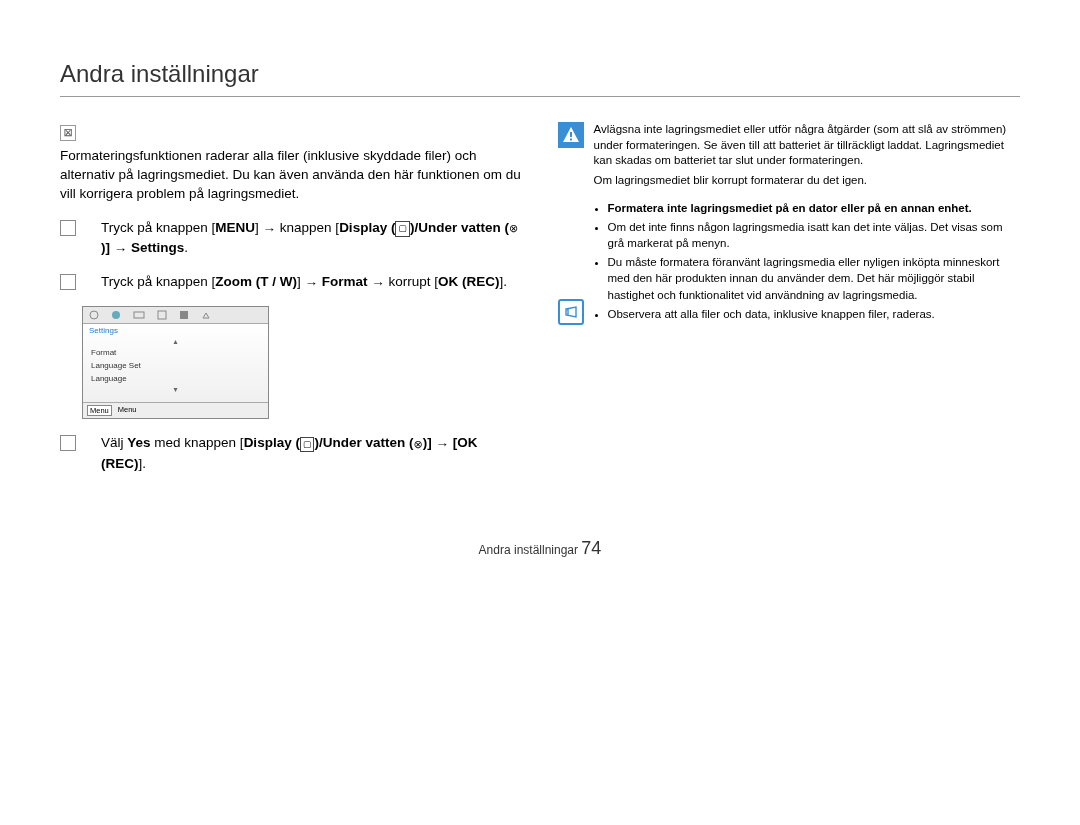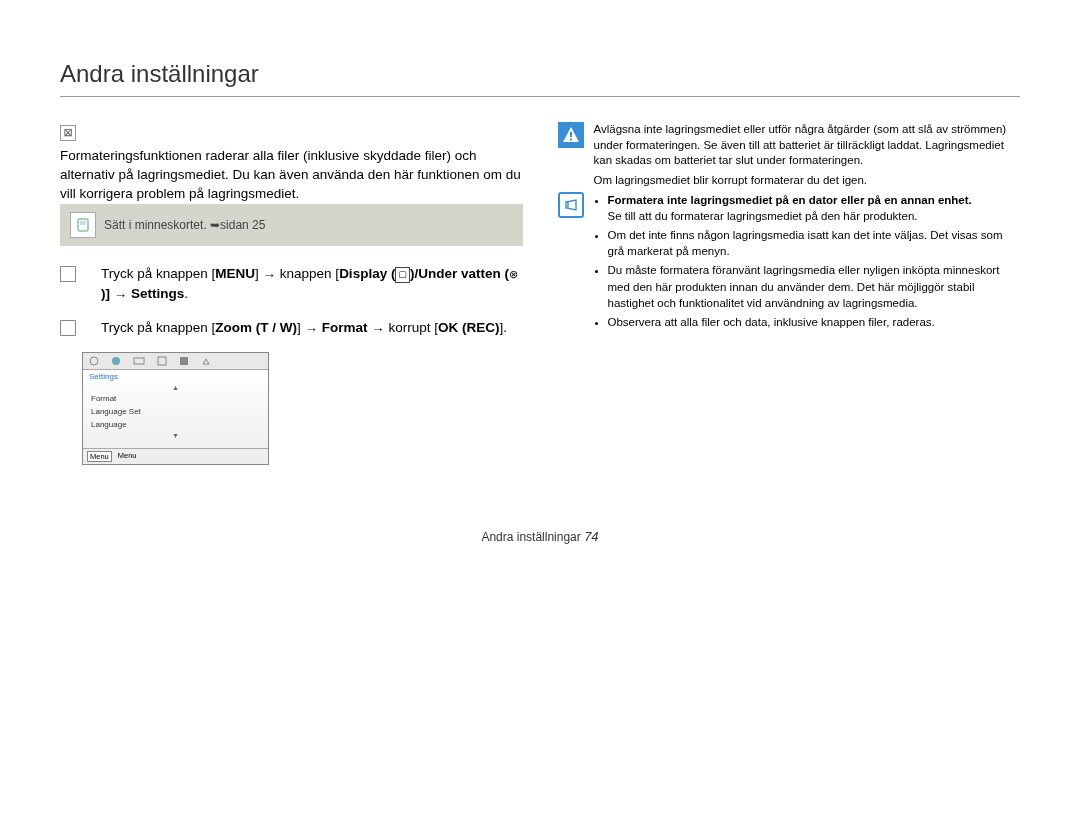--- a/index.html
+++ b/index.html
@@ -35,20 +35,21 @@
     border: 1px solid #999;
     display: inline-block;
     margin-bottom: 6px;
     font-size: 11px;
     text-align: center;
     color: #555;
   }
   .intro {
     font-size: 13.5px;
     line-height: 1.4;
+    margin-bottom: 14px;
   }
   .ref-box {
     background: #d5d5cc;
     padding: 8px 10px;
     display: flex;
     align-items: center;
     gap: 8px;
     font-size: 12px;
     color: #444;
     margin-bottom: 18px;
@@ -138,38 +139,39 @@
     gap: 6px;
     background: #eee;
   }
   .screenshot-footer .btn-label { border: 1px solid #888; padding: 0 2px; background: #fff; }
   
   .warn-block {
     display: flex;
     gap: 10px;
     font-size: 11.5px;
     line-height: 1.35;
-    margin-bottom: 0;
+    margin-bottom: 8px;
   }
   .warn-icon {
     width: 26px;
     height: 26px;
     flex-shrink: 0;
     background: #3a8ed6;
     display: flex;
     align-items: center;
     justify-content: center;
   }
   .warn-icon svg { display: block; }
   .warn-text p { margin: 0 0 4px 0; }
   .note-block {
     display: flex;
     gap: 10px;
     font-size: 11.5px;
     line-height: 1.4;
+    align-items: flex-end;
   }
   .note-icon {
     width: 22px;
     height: 22px;
     flex-shrink: 0;
     border: 2px solid #3a8ed6;
     border-radius: 3px;
     display: flex;
     align-items: center;
     justify-content: center;
@@ -179,43 +181,34 @@
     margin: 0;
     padding-left: 14px;
   }
   .note-text li { margin-bottom: 3px; }
   .footer {
     text-align: center;
     font-size: 12px;
     color: #333;
     margin-top: 30px;
   }
-  .footer .pnum { font-size: 13px; font-style: italic; }
+  .footer .pnum { font-size: 18px; }
 </style>
 </head>
 <body>
 
 <div class="page">
   <div class="title">Andra inställningar</div>
 
   <div class="columns">
 
     <div class="col">
       <div class="sub-heading-box">⊠</div>
       <div class="intro">Formateringsfunktionen raderar alla filer (inklusive skyddade filer) och alternativ på lagringsmediet. Du kan även använda den här funktionen om du vill korrigera problem på lagringsmediet.</div>
 
-      <div class="ref-box">
-        <div class="ref-icon">
-          <svg width="16" height="16" viewBox="0 0 16 16">
-              <rect x="3" y="2" width="10" height="12" rx="1" fill="none" stroke="#4a7" stroke-width="1"></rect>
-              <rect x="5" y="4" width="6" height="4" fill="#cde"></rect>
-            </svg>
-        </div>
-        <span>Sätt i minneskortet. ➥sidan 25</span>
-      </div>
 
       
       <div class="step">
         <div class="step-num"></div>
         <div class="step-body">
           <span>Tryck på knappen [</span><span class="bold">MENU</span><span>] → knappen [</span><span class="bold">Display (</span><span class="icon-inline"><span class="icon-box">▢</span></span><span class="bold">)/</span><span class="bold">Under vatten (</span><span class="icon-inline">⊗</span><span class="bold">)] → </span><span class="bold">Settings</span><span>.</span>
         </div>
       </div>
 
       
@@ -268,20 +261,26 @@
           <div class="screenshot-item">Language</div>
           <div class="screenshot-arrow">▾</div>
         </div>
         <div class="screenshot-footer">
           <span class="btn-label">Menu</span>
           <span>Menu</span>
         </div>
       </div>
 
       
+      <div class="step">
+        <div class="step-num"></div>
+        <div class="step-body">
+          <span>Välj </span><span class="bold">Yes</span><span> med knappen [</span><span class="bold">Display (</span><span class="icon-inline"><span class="icon-box">▢</span></span><span class="bold">)/Under vatten (</span><span class="icon-inline">⊗</span><span class="bold">)] → [</span><span class="bold">OK (REC)</span><span>].</span>
+        </div>
+      </div>
     </div>
 
     <div class="col">
       <div class="warn-block">
         <div class="warn-icon">
           <svg width="20" height="20" viewBox="0 0 20 20">
               <path d="M10 2 L18 17 L2 17 Z" fill="#fff"></path>
               <rect x="9" y="7" width="2" height="5" fill="#3a8ed6"></rect>
               <rect x="9" y="13.5" width="2" height="2" fill="#3a8ed6"></rect>
             </svg>
@@ -295,21 +294,20 @@
       <div class="note-block">
         <div class="note-icon">
           <svg width="14" height="14" viewBox="0 0 14 14">
               <path d="M2 4 L12 2 L12 12 L2 10 Z M4 3.5 L4 10.5" fill="none" stroke="#3a8ed6" stroke-width="1.4"></path>
             </svg>
         </div>
         <div class="note-text">
           <ul>
             <li>
               <span class="bold">Formatera inte lagringsmediet på en dator eller på en annan enhet.</span><br>
-              <span>Se till att du formaterar lagringsmediet på den här produkten.</span>
             </li>
             <li>Om det inte finns någon lagringsmedia isatt kan det inte väljas. Det visas som grå markerat på menyn.</li>
             <li>Du måste formatera föranvänt lagringsmedia eller nyligen inköpta minneskort med den här produkten innan du använder dem. Det här möjliggör stabil hastighet och funktionalitet vid användning av lagringsmedia.</li>
             <li>Observera att alla filer och data, inklusive knappen filer, raderas.</li>
           </ul>
         </div>
       </div>
     </div>
   </div>
 </div>

